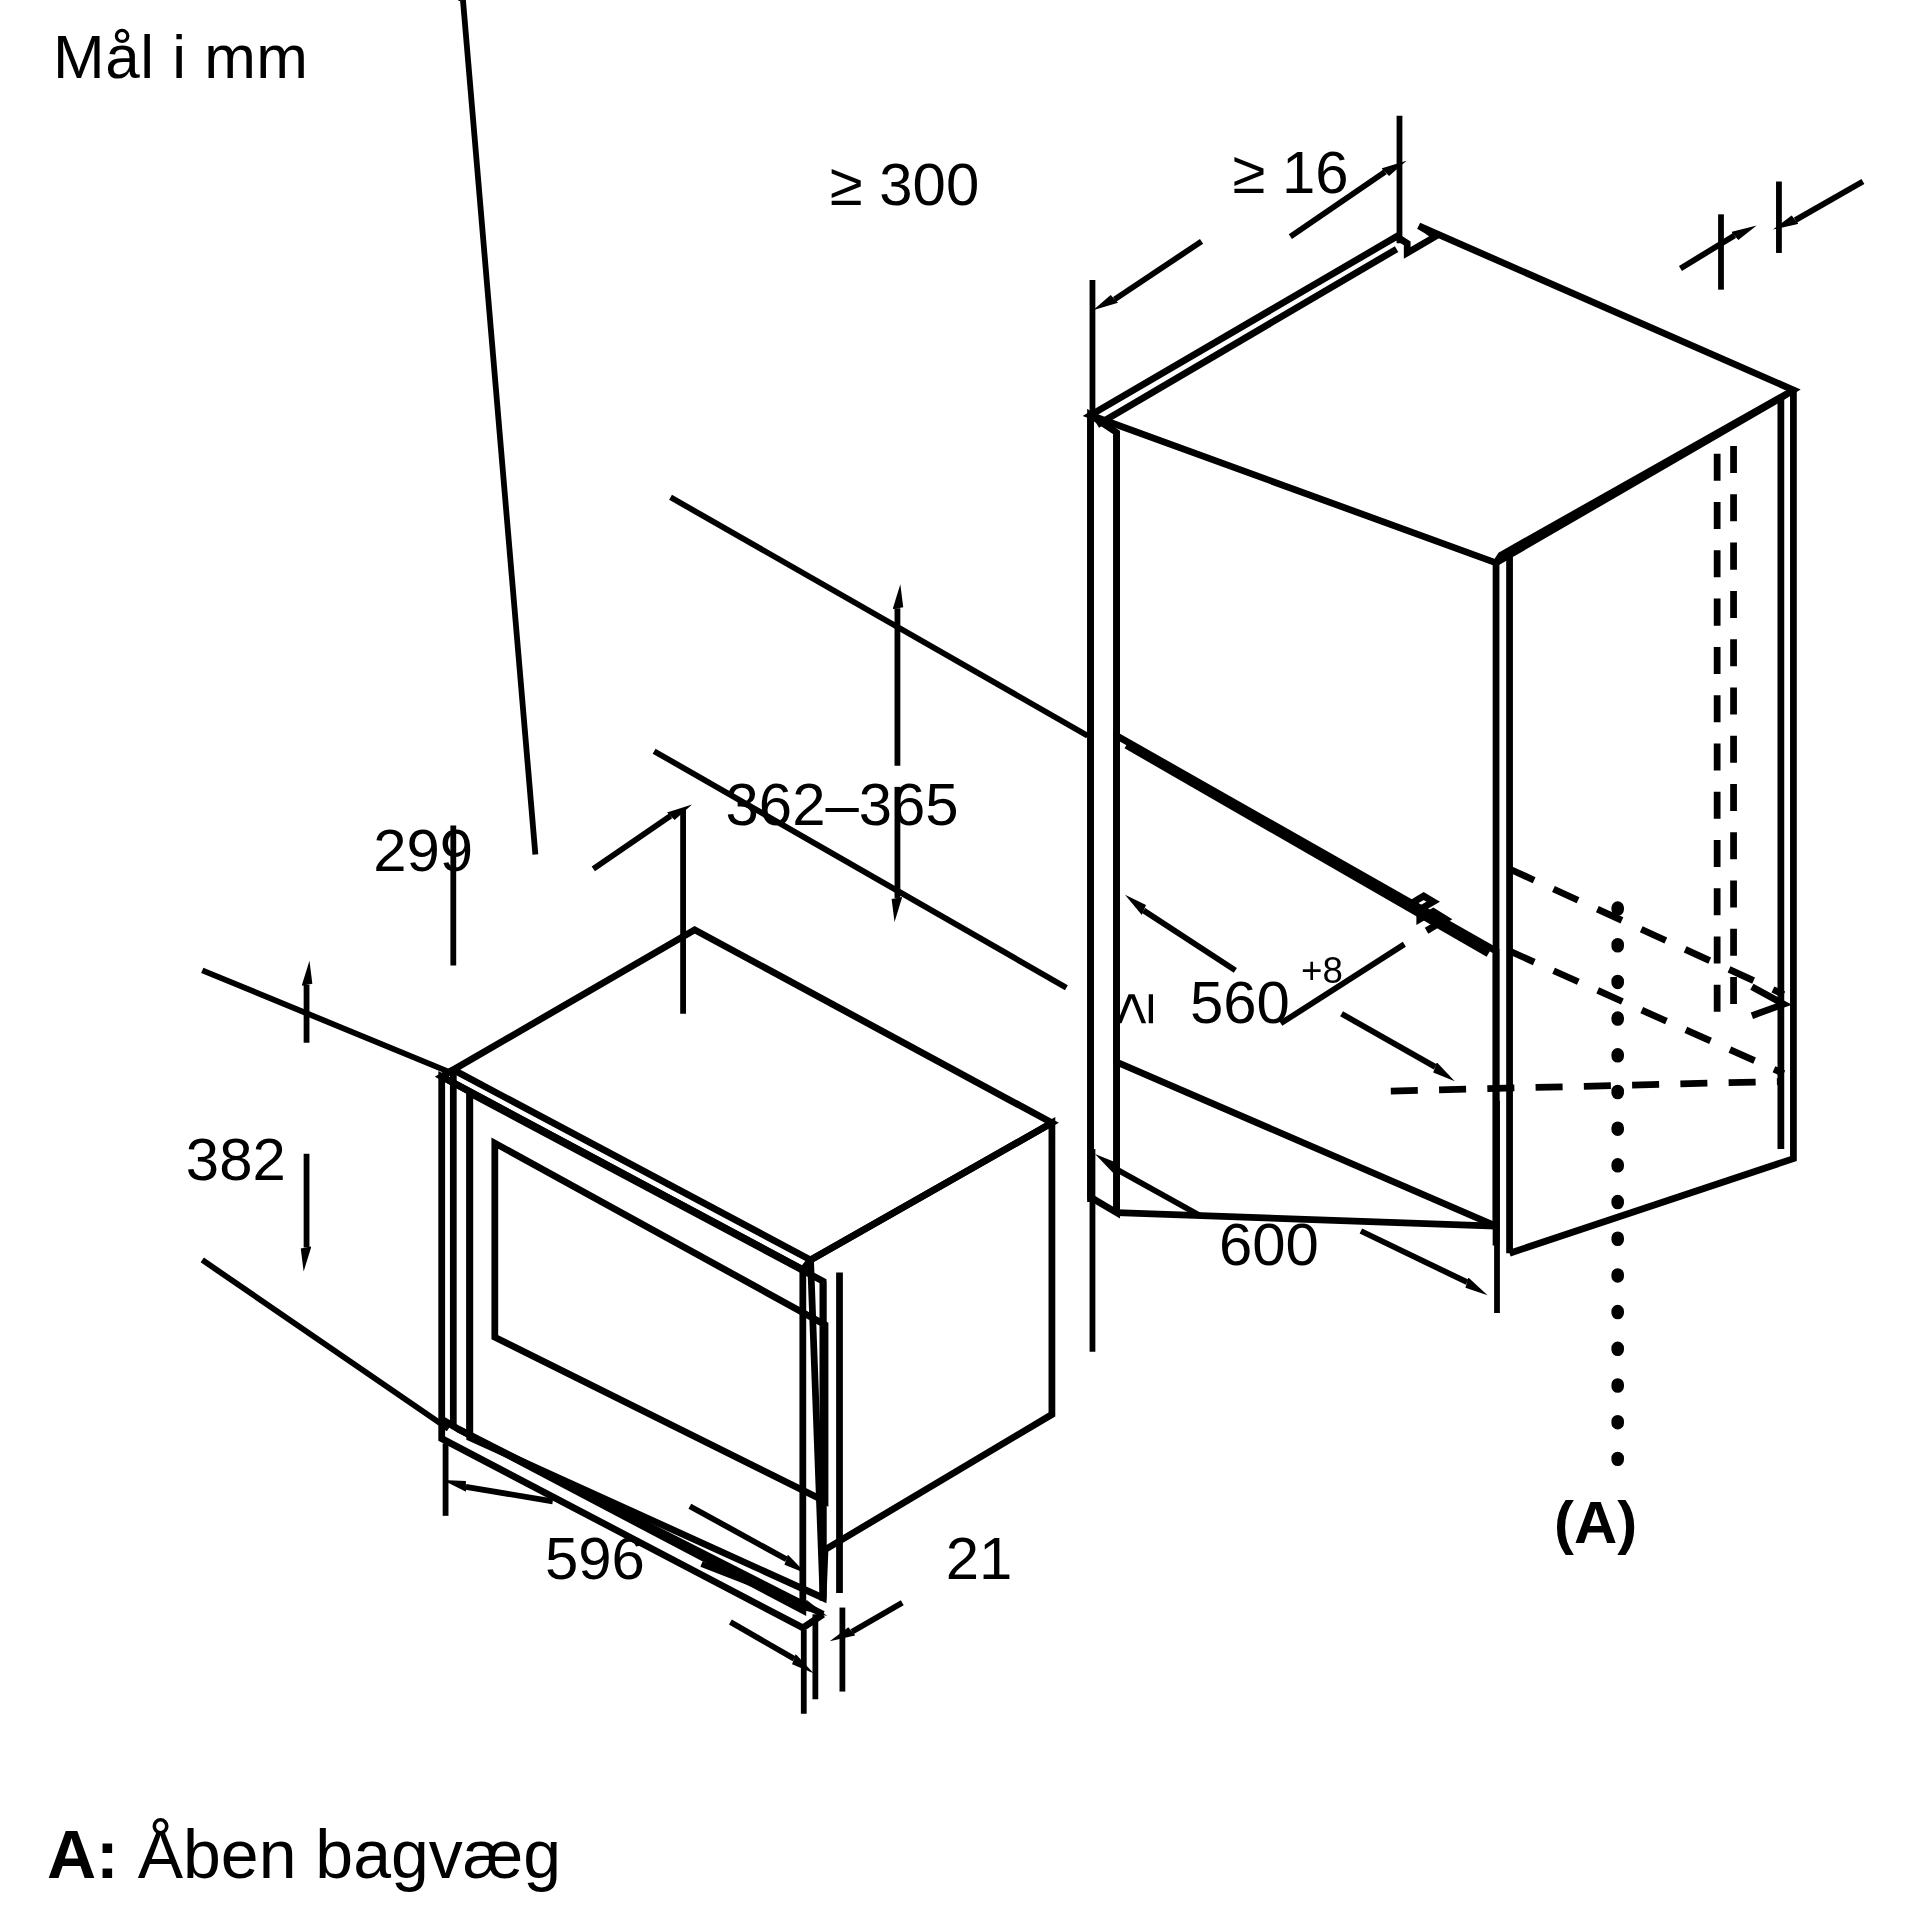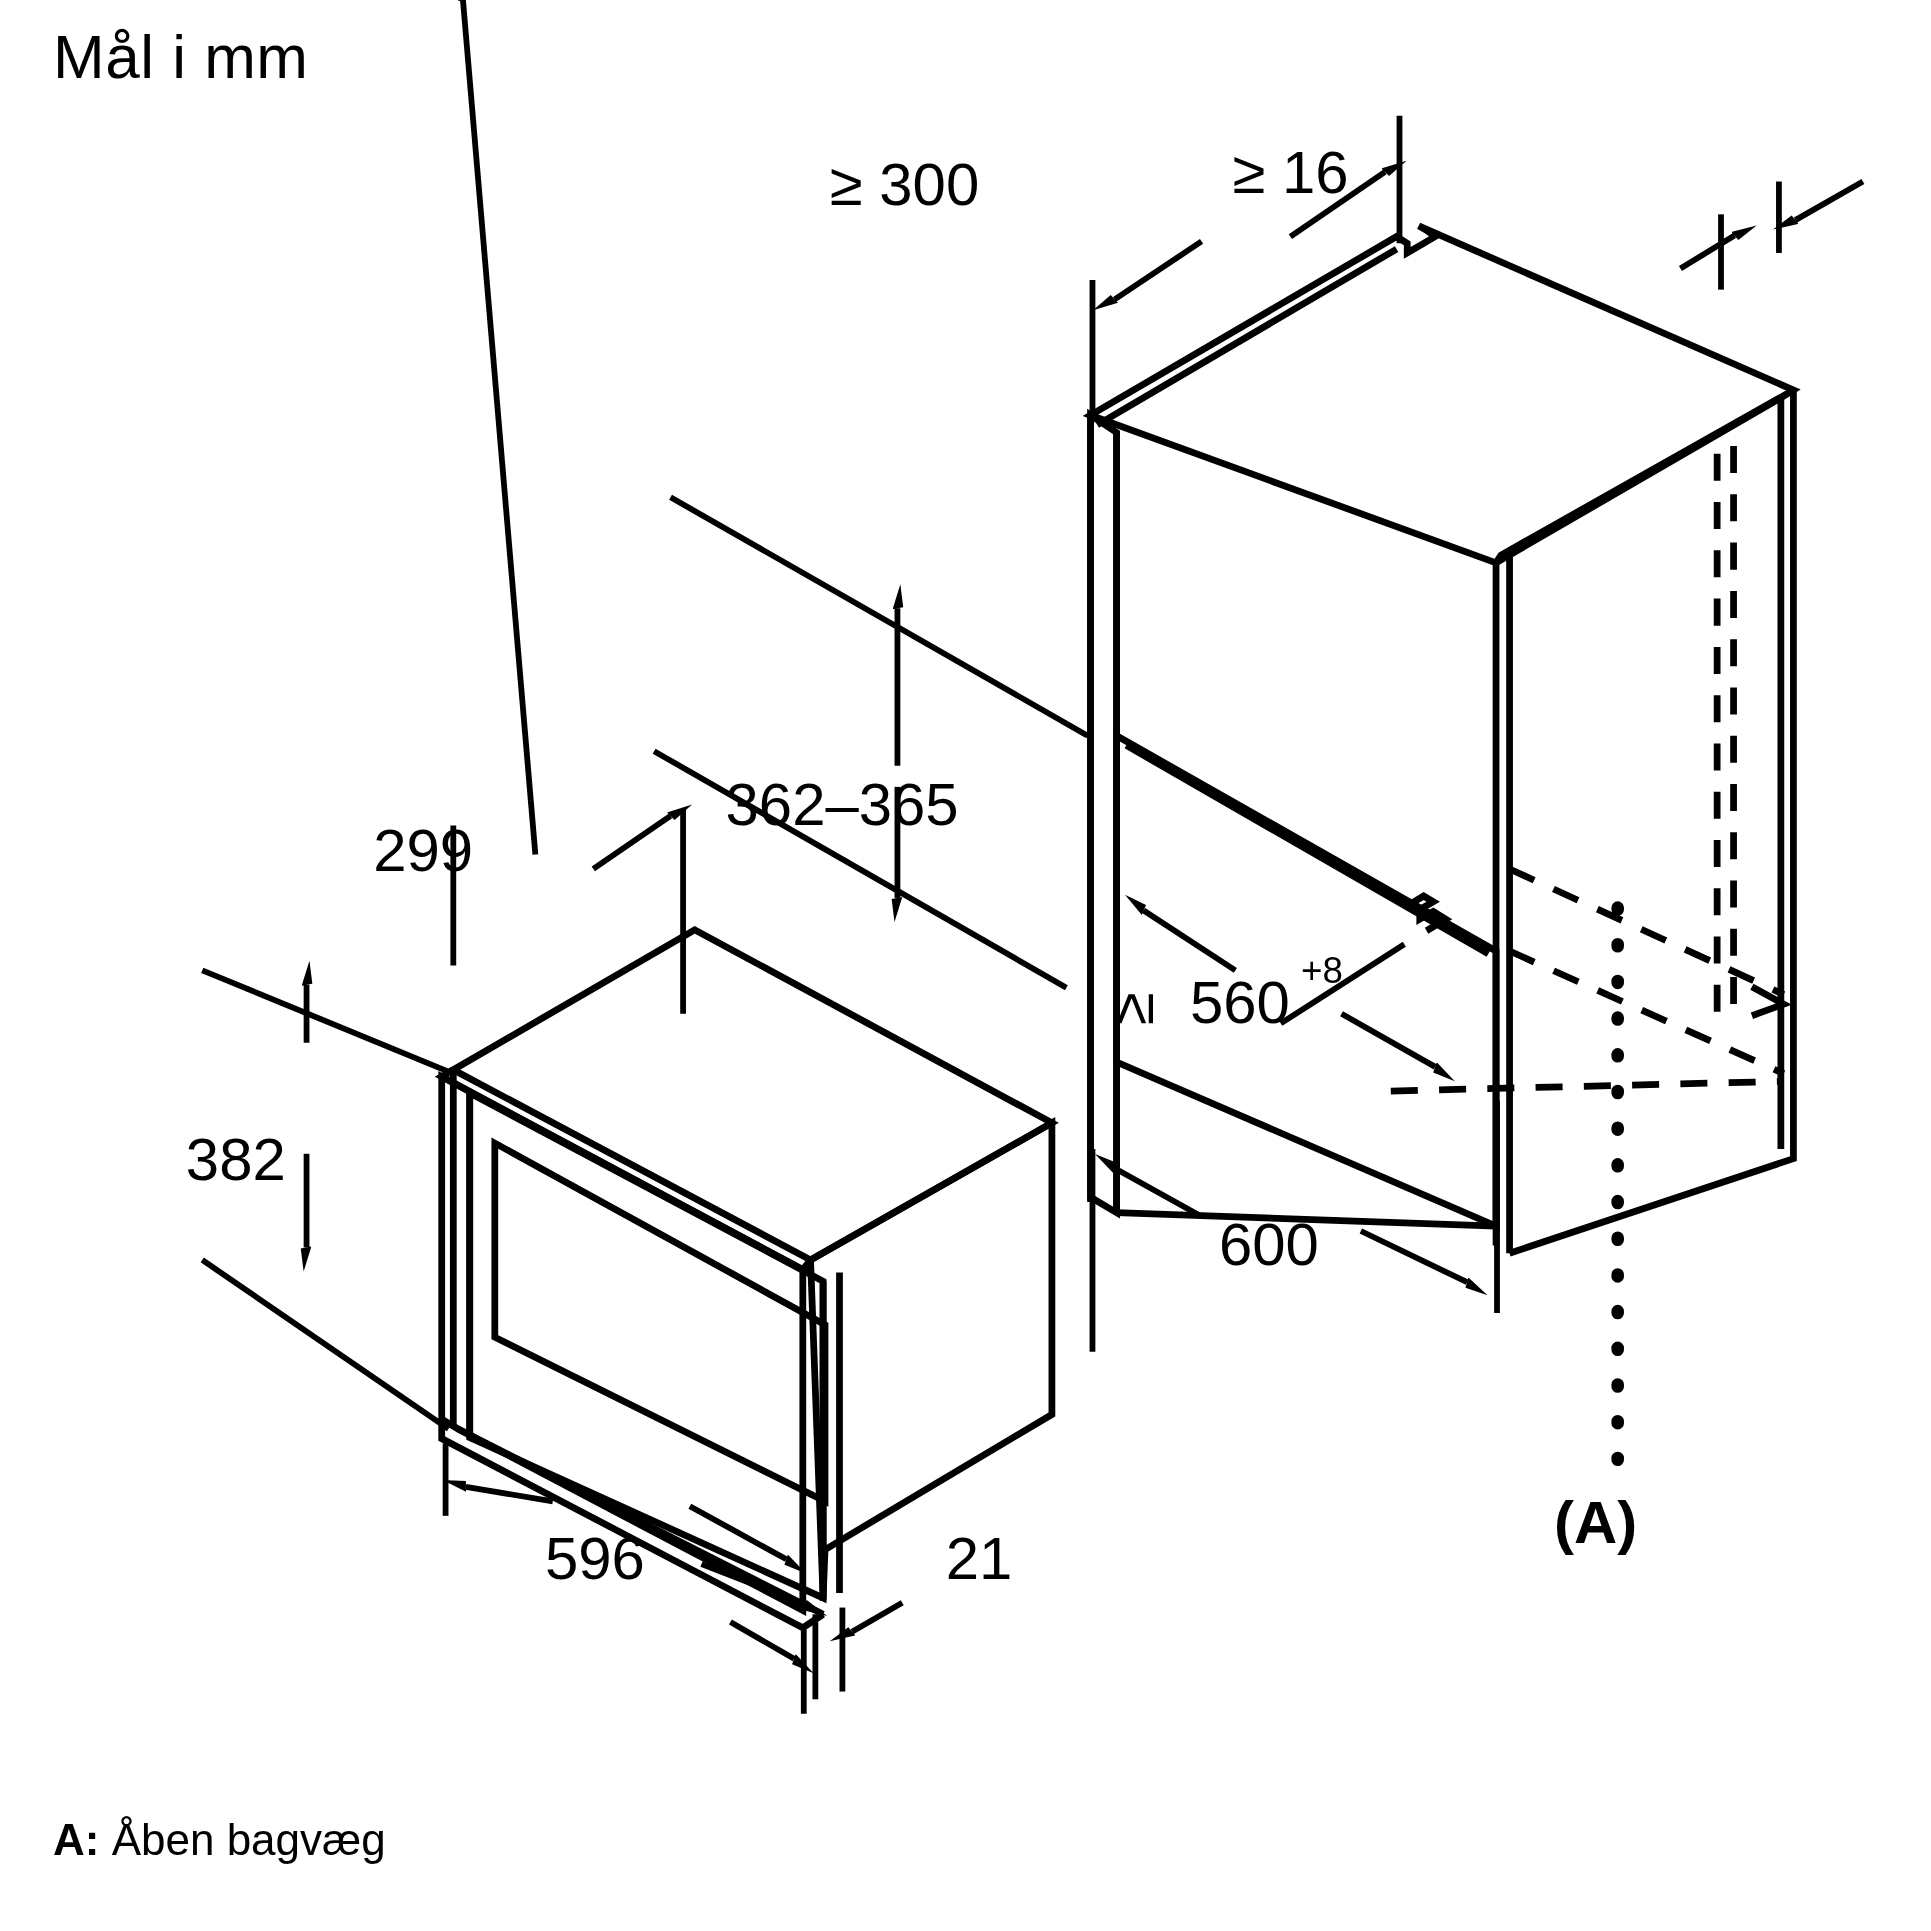--- a/index.html
+++ b/index.html
@@ -27,23 +27,23 @@
     position: absolute;
     left: 39px;
     top: 21px;
     font-size: 62px;
     font-weight: 400;
     letter-spacing: 0.5px;
     white-space: nowrap;
   }
   .ftr {
     position: absolute;
-    left: 39px;
+    left: 33px;
     top: 1815px;
-    font-size: 44px;
+    font-size: 68px;
     font-weight: 400;
     white-space: nowrap;
   }
   .ftr .bold { font-weight: 700; }
   svg { position: absolute; left:0; top:0; }
   text { font-family: "Liberation Sans", sans-serif; fill:#000; }
   .dimtxt { font-size: 62px; }
   .suptxt { font-size: 38px; }
   .atxt   { font-size: 62px; font-weight: 700; }
 </style>

